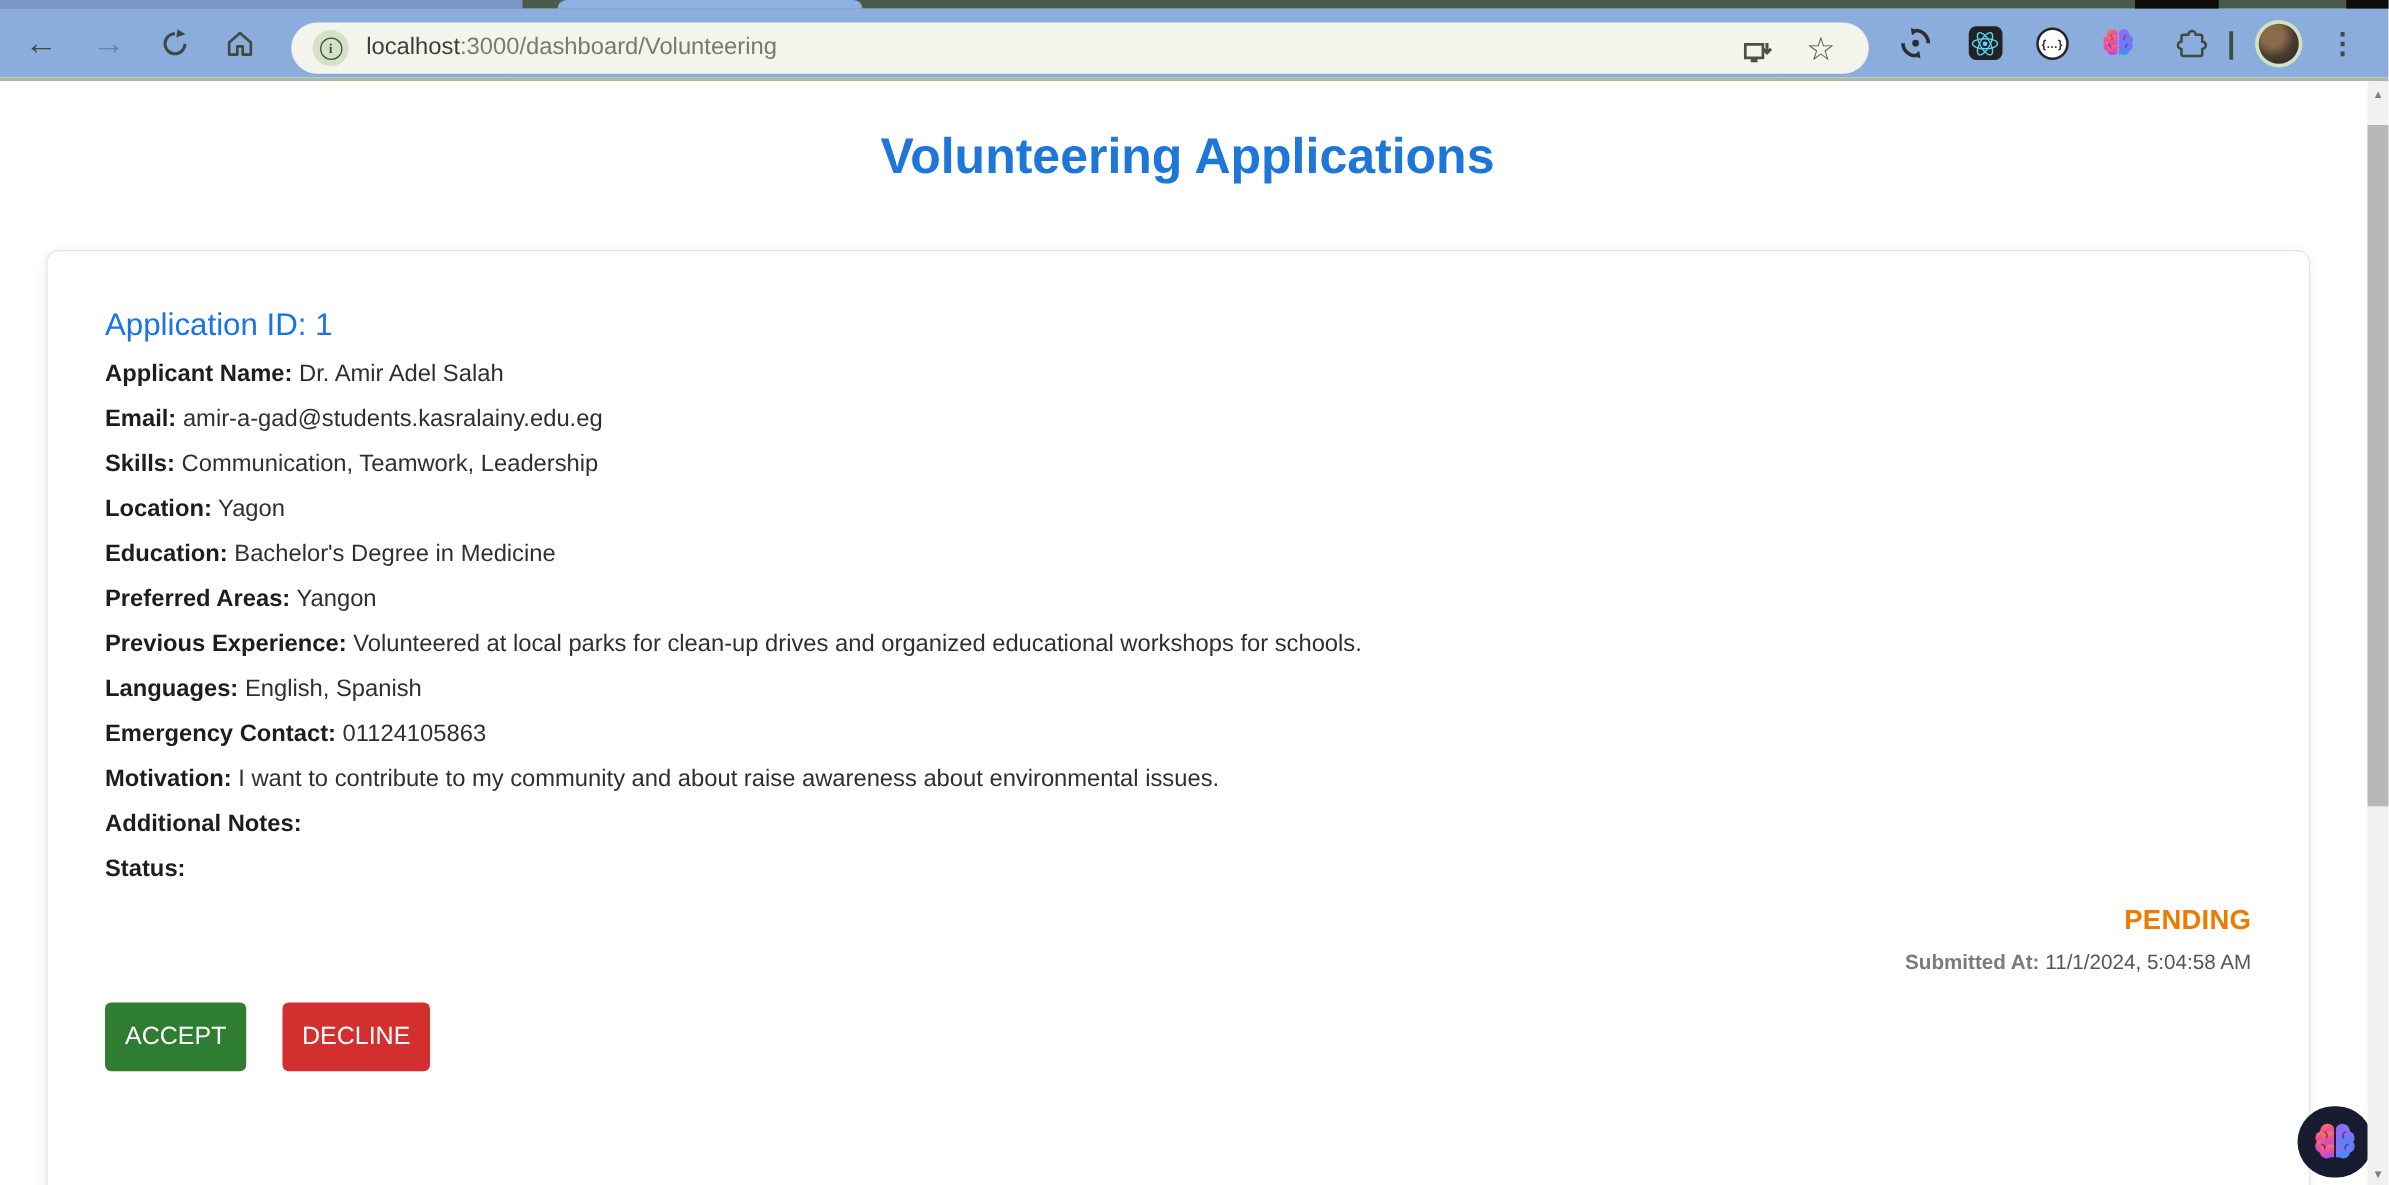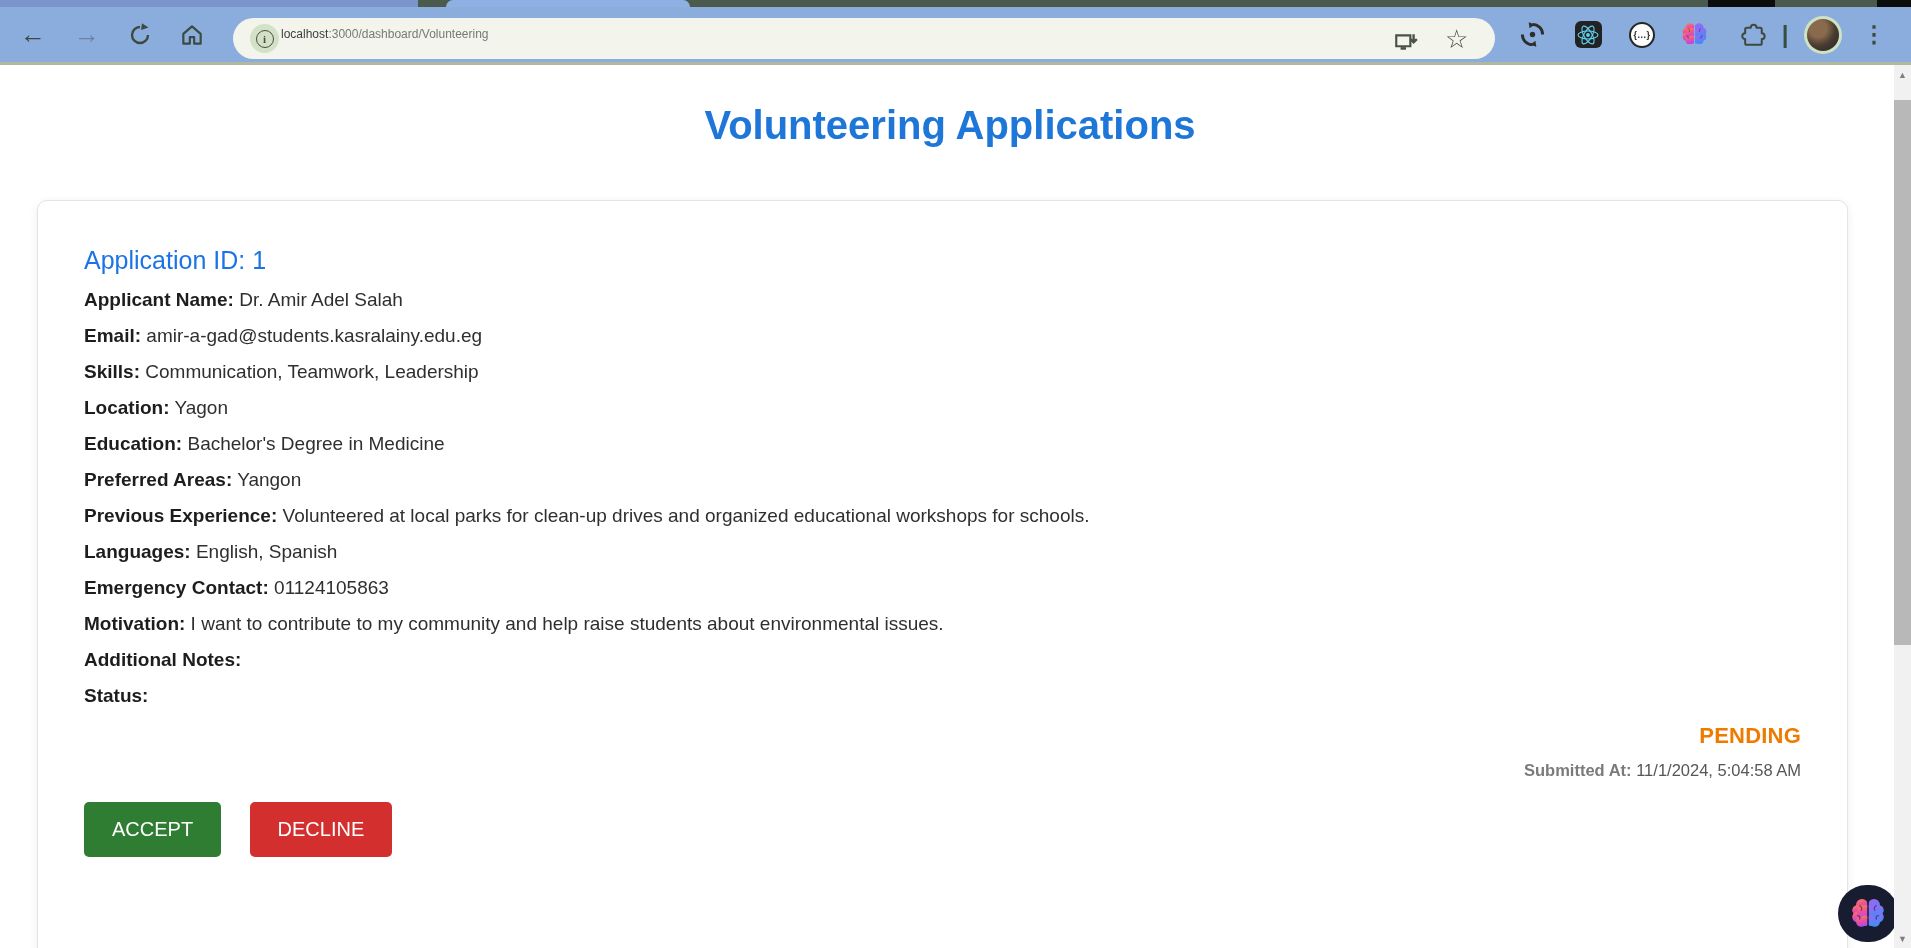--- a/index.html
+++ b/index.html
@@ -21,21 +21,21 @@
   .navbtn svg { display:block; }
   #btn-back   { left:11px; }
   #btn-fwd    { left:65px; color:rgba(62,74,64,0.42); }
   #btn-reload { left:118px; }
   #btn-home   { left:170px; }
 
   
   #urlbar { position:absolute; left:233px; top:11px; width:1262px; height:41px; background:#f3f5ed; border-radius:21px; }
   #info-chip { position:absolute; left:17px; top:6px; width:29px; height:29px; border-radius:50%; background:#d3e2c6; display:flex; align-items:center; justify-content:center; }
   #info-ring { width:18px; height:18px; border:1.6px solid #474f47; border-radius:50%; display:flex; align-items:center; justify-content:center; font-size:11px; font-weight:bold; color:#474f47; font-family:"Liberation Serif", serif; }
-  #url-text { position:absolute; left:48px; top:9px; font-size:12px; color:#757a72; white-space:nowrap; }
+  #url-text { position:absolute; left:60px; top:9px; font-size:19px; color:#757a72; white-space:nowrap; }
   #url-text .host { color:#3b3f3a; }
   .pill-icon { position:absolute; top:12px; color:#4a5246; }
   #icon-install { left:1160px; }
   #icon-star { left:1212px; top:7px; font-size:26px; line-height:28px; }
 
   
   .tb-icon { position:absolute; top:7px; height:41px; display:flex; align-items:center; justify-content:center; }
   #ext-sync    { left:1512px; width:40px; }
   #ext-react   { left:1568px; width:40px; }
   #ext-braces  { left:1622px; width:40px; }
@@ -53,21 +53,21 @@
   #content { position:absolute; left:0; top:65px; width:1900px; height:883px; background:#fff; }
   #page-title { margin-top:38px; text-align:center; font-size:40px; font-weight:bold; color:#1d76d8; }
   #card { position:absolute; left:37px; top:135px; width:1811px; height:840px; background:#fff; border:1px solid #e4e4e4; border-radius:10px; box-shadow:0 2px 10px rgba(0,0,0,0.07); padding:45px 46px 0 46px; }
   #app-heading { font-size:25px; font-weight:400; color:#1a73e8; margin-bottom:4px; }
   .field { font-size:19px; color:#2f2f2f; margin:14px 0; line-height:22px; }
   .flabel { font-weight:bold; color:#1d1d1d; }
   #status-badge { font-size:22px; font-weight:bold; color:#ee7b00; margin:16px 0 10px 0; letter-spacing:0.2px;text-align:right; }
   #submitted-row { font-size:16.5px; color:#565656; margin:12px 0 0 0;text-align:right; }
   #submitted-row .slabel { font-weight:bold; color:#7b7b7b; }
   #btn-row { margin-top:22px; }
-  .action-btn { display:inline-block; border:none; color:#fff; font-family:"Liberation Sans", sans-serif; font-size:20px; padding:16px 28px; border-radius:5px; cursor:pointer; }
+  .action-btn { display:inline-block; border:none; color:#fff; font-family:"Liberation Sans", sans-serif; font-size:20px; padding:16px 16px; border-radius:5px; cursor:pointer; }
   #accept-btn { background:#2e7d32; margin-right:24px; }
   #decline-btn { background:#d32f2f; }
 
   
   #fab-brain { position:absolute; left:1838px; top:885px; width:60px; height:57px; background:#171c30; border-radius:29px; display:flex; align-items:center; justify-content:center; z-index:20; }
 
   
   #scrollbar { position:absolute; right:0; top:65px; width:17px; height:883px; background:#f1f1f1; z-index:30; }
   .sb-arrow { position:absolute; left:0; width:17px; height:17px; display:flex; align-items:center; justify-content:center; color:#7e7e7e; font-size:9px; }
   #sb-up { top:1px; }
@@ -206,21 +206,21 @@
 
       <p class="field"><span class="flabel">Applicant Name:</span> <span>Dr. Amir Adel Salah</span></p>
       <p class="field"><span class="flabel">Email:</span> <span>amir-a-gad@students.kasralainy.edu.eg</span></p>
       <p class="field"><span class="flabel">Skills:</span> <span>Communication, Teamwork, Leadership</span></p>
       <p class="field"><span class="flabel">Location:</span> <span>Yagon</span></p>
       <p class="field"><span class="flabel">Education:</span> <span>Bachelor's Degree in Medicine</span></p>
       <p class="field"><span class="flabel">Preferred Areas:</span> <span>Yangon</span></p>
       <p class="field"><span class="flabel">Previous Experience:</span> <span>Volunteered at local parks for clean-up drives and organized educational workshops for schools.</span></p>
       <p class="field"><span class="flabel">Languages:</span> <span>English, Spanish</span></p>
       <p class="field"><span class="flabel">Emergency Contact:</span> <span>01124105863</span></p>
-      <p class="field"><span class="flabel">Motivation:</span> <span>I want to contribute to my community and help raise students about environmental issues.</span></p>
+      <p class="field"><span class="flabel">Motivation:</span> <span>I want to contribute to my community and about raise awareness about environmental issues.</span></p>
       <p class="field"><span class="flabel">Additional Notes:</span> <span></span></p>
       <p class="field"><span class="flabel">Status:</span> <span></span></p>
 
       <div id="status-badge">PENDING</div>
       <p id="submitted-row"><span class="slabel">Submitted At:</span> <span>11/1/2024, 5:04:58 AM</span></p>
 
       <div id="btn-row">
         <button class="action-btn" id="accept-btn">ACCEPT</button>
         <button class="action-btn" id="decline-btn">DECLINE</button>
       </div>

